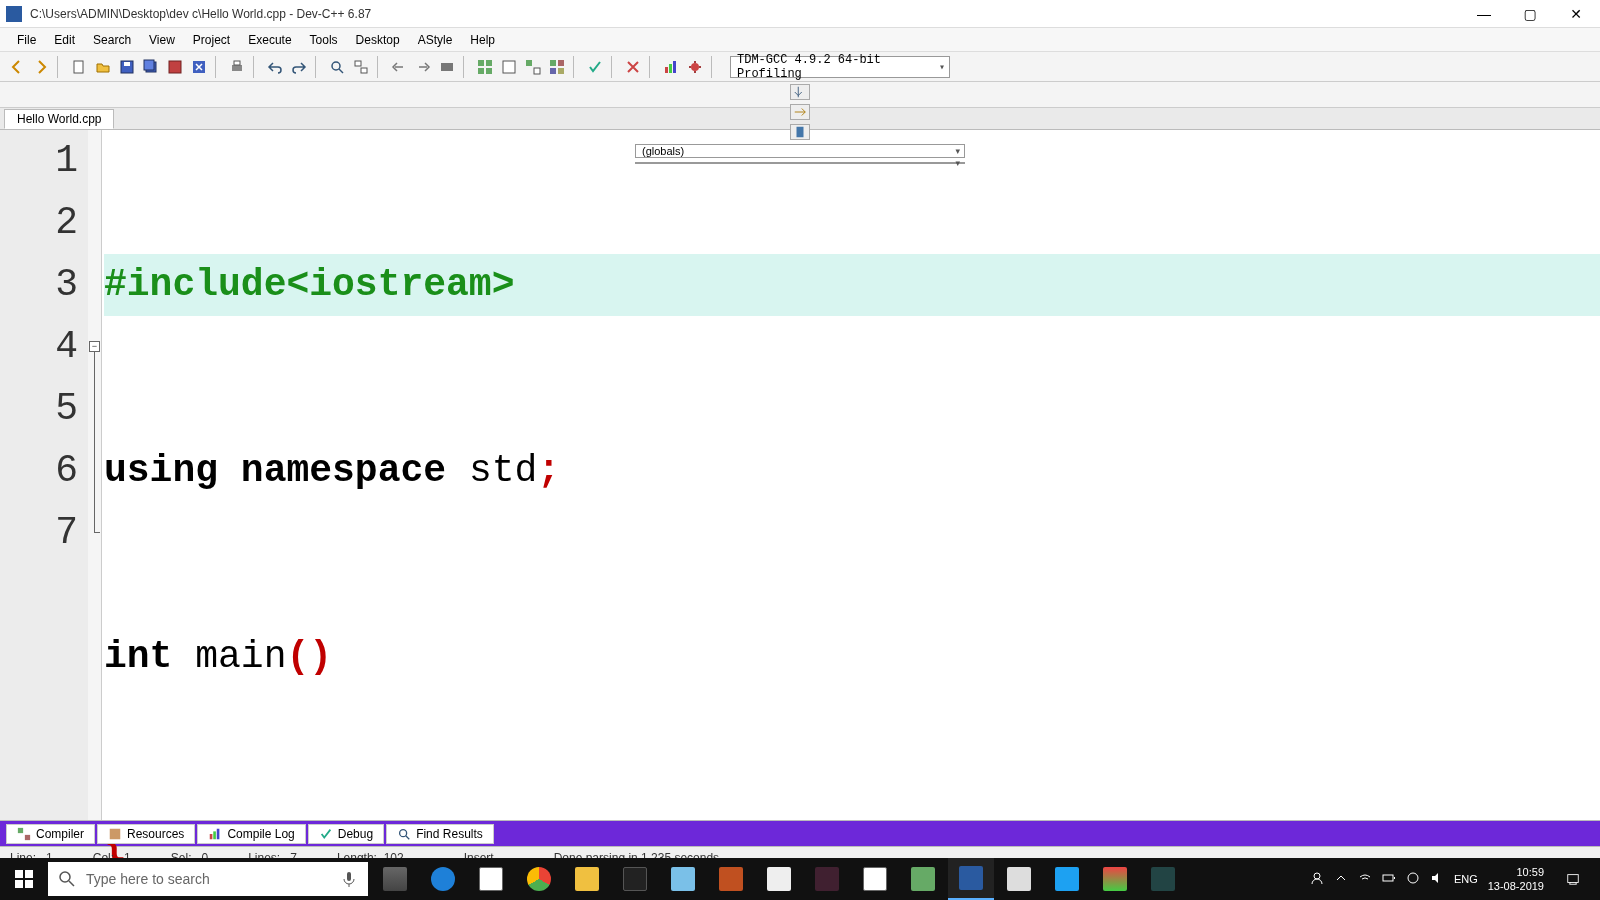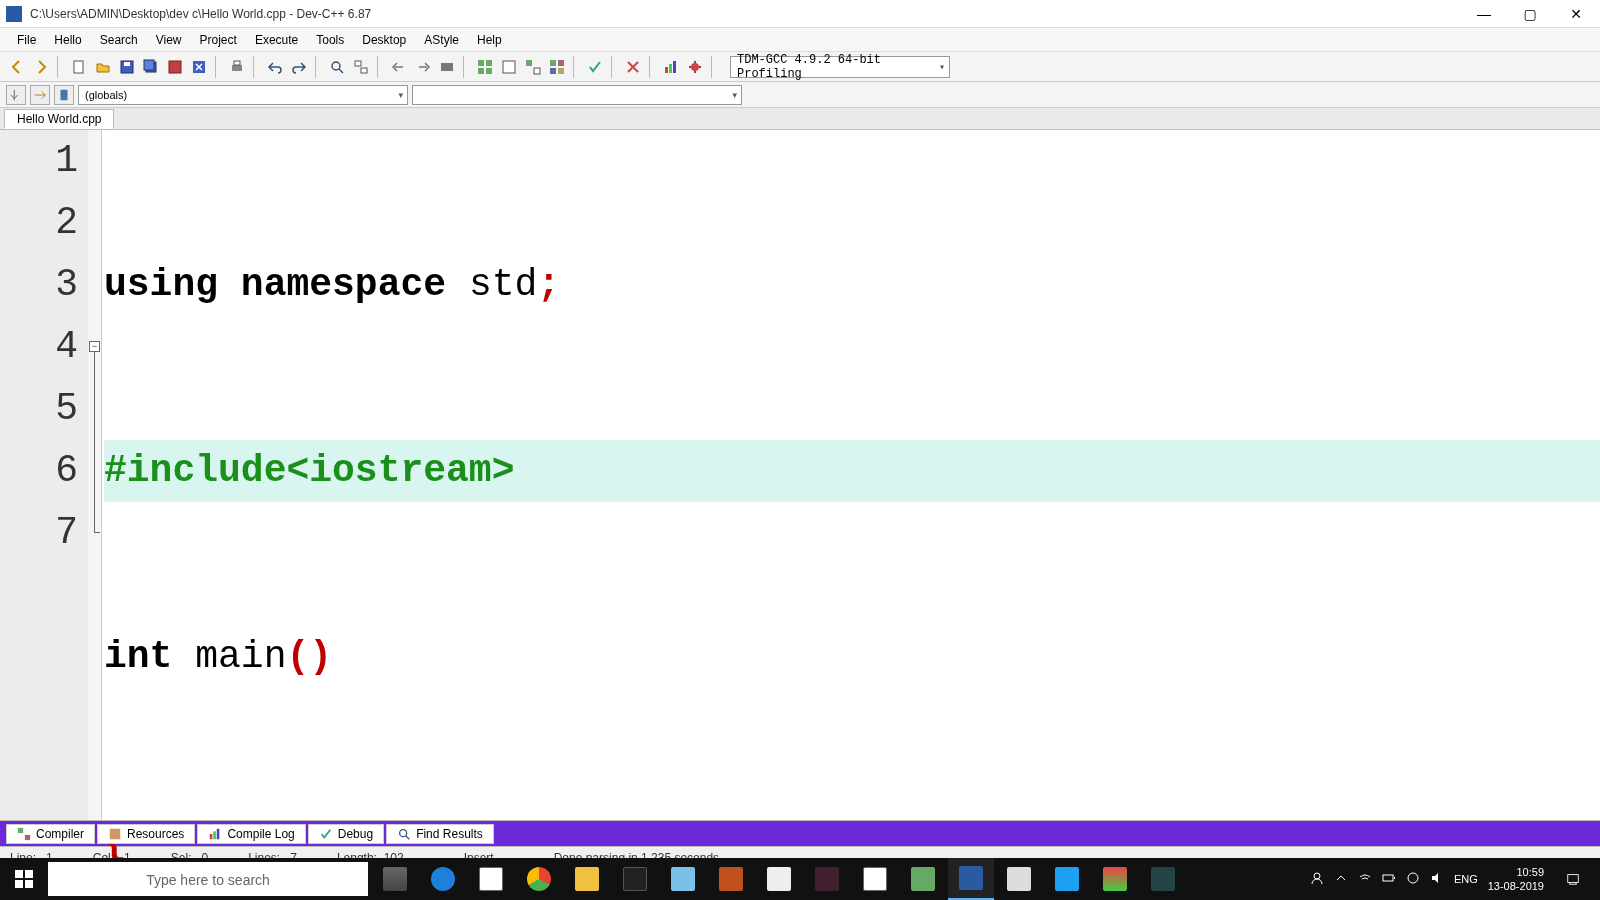--- a/index.html
+++ b/index.html
@@ -18,21 +18,21 @@
 
 
 .toolbar { height: 30px; display: flex; align-items: center; padding: 2px 6px; background: #f4f4f4; border-bottom: 1px solid #ccc; gap: 2px; }
 .tb-btn { width: 22px; height: 22px; display: inline-flex; align-items: center; justify-content: center; border: 1px solid transparent; cursor: pointer; }
 .tb-sep { width: 6px; height: 22px; border-left: 1px solid #bbb; margin: 0 3px; }
 .tb-btn svg { width: 16px; height: 16px; }
 .compiler-sel { margin-left: 8px; width: 220px; height: 22px; font-family: 'Courier New', monospace; font-size: 12px; background: #fff; border: 1px solid #999; padding: 0 20px 0 6px; display: flex; align-items: center; position: relative; }
 .compiler-sel::after { content: "▾"; position: absolute; right: 4px; font-size: 10px; color: #555; }
 
 
-.toolbar2 { height: 26px; display: flex; align-items: center; padding: 2px 6px; background: #f4f4f4; border-bottom: 1px solid #ccc; gap: 4px; }
+.toolbar2 { height: 26px; display: flex; align-items: center; padding: 2px 6px; background: #f4f4f4; border-bottom: 1px solid #ccc; gap: 4px; flex-direction: column; }
 .small-btn { width: 20px; height: 20px; border: 1px solid #aaa; background: #eee; cursor: pointer; display: inline-flex; align-items: center; justify-content: center; }
 .combo { height: 20px; background: #fff; border: 1px solid #999; font-size: 11px; padding: 0 18px 0 6px; display: flex; align-items: center; position: relative; }
 .combo::after { content: "▾"; position: absolute; right: 4px; font-size: 9px; color: #555; }
 .combo1 { width: 330px; }
 .combo2 { width: 330px; }
 
 
 .tabbar { height: 22px; background: #eaeaea; border-bottom: 1px solid #bbb; display: flex; align-items: flex-start; padding-left: 4px; }
 .tab { padding: 2px 12px; background: #fff; border: 1px solid #bbb; border-bottom: 1px solid #fff; font-size: 12px; cursor: pointer; position: relative; top: 1px; }
 
@@ -58,21 +58,21 @@
 
 
 .statusbar { height: 22px; background: #f0f0f0; border-top: 1px solid #bbb; display: flex; align-items: center; font-size: 12px; color: #333; }
 .statusbar .cell { padding: 0 10px; }
 .statusbar .sp { width: 20px; }
 
 
 .taskbar { position: absolute; bottom: 0; left: 0; right: 0; height: 42px; background: #111; display: flex; align-items: center; color: #fff; }
 .start-btn { width: 48px; height: 42px; display: flex; align-items: center; justify-content: center; background: #111; cursor: pointer; }
 .start-btn svg { width: 18px; height: 18px; }
-.search-box { width: 320px; height: 34px; background: #fff; display: flex; align-items: center; color: #555; font-size: 14px; padding: 0 10px; gap: 10px; cursor: text; flex-direction: column; }
+.search-box { width: 320px; height: 34px; background: #fff; display: flex; align-items: center; color: #555; font-size: 14px; padding: 0 10px; gap: 10px; cursor: text; }
 .search-box svg { width: 18px; height: 18px; }
 .search-box .mic { margin-left: auto; }
 .task-icons { display: flex; align-items: center; gap: 2px; margin-left: 4px; }
 .task-icon { width: 46px; height: 42px; display: flex; align-items: center; justify-content: center; cursor: pointer; }
 .task-icon.active { border-bottom: 2px solid #5ab0ff; background: #222; }
 .task-icon span { display: inline-block; width: 24px; height: 24px; border-radius: 2px; }
 .tray { margin-left: auto; display: flex; align-items: center; gap: 10px; padding-right: 8px; font-size: 11px; }
 .tray .clock { text-align: right; line-height: 14px; font-size: 11px; }
 .tray svg { width: 14px; height: 14px; }
 .tray-icon { cursor: pointer; }
@@ -86,21 +86,21 @@
   <div class="title-text">C:\Users\ADMIN\Desktop\dev c\Hello World.cpp - Dev-C++ 6.87</div>
   <div class="win-controls">
     <span>—</span>
     <span>▢</span>
     <span>✕</span>
   </div>
 </div>
 
 <div class="menubar">
   <div class="menu-item">File</div>
-  <div class="menu-item">Hello</div>
+  <div class="menu-item">Edit</div>
   <div class="menu-item">Search</div>
   <div class="menu-item">View</div>
   <div class="menu-item">Project</div>
   <div class="menu-item">Execute</div>
   <div class="menu-item">Tools</div>
   <div class="menu-item">Desktop</div>
   <div class="menu-item">AStyle</div>
   <div class="menu-item">Help</div>
 </div>
 
@@ -291,22 +291,22 @@
     <div>5</div>
     <div>6</div>
     <div>7</div>
   </div>
   <div class="fold-gutter">
     <div class="fold-box" style="top:211px;">−</div>
     <div class="fold-line" style="top:222px;height:180px;"></div>
     <div class="fold-end" style="top:402px;"></div>
   </div>
   <div class="code">
+    <div class="line hl"><span class="tok-pre">#include&lt;iostream&gt;</span></div>
     <div class="line"><span class="tok-kw">using</span><span> </span><span class="tok-kw">namespace</span><span> </span><span class="tok-id">std</span><span class="tok-punc">;</span></div>
-    <div class="line hl"><span class="tok-pre">#include&lt;iostream&gt;</span></div>
     <div class="line"><span class="tok-kw">int</span><span> </span><span class="tok-id">main</span><span class="tok-punc">()</span></div>
     <div class="line"><span class="tok-punc">{</span></div>
     
     
     
   </div>
 </div>
 
 <div class="bottom-tabs">
   <div class="btab">

